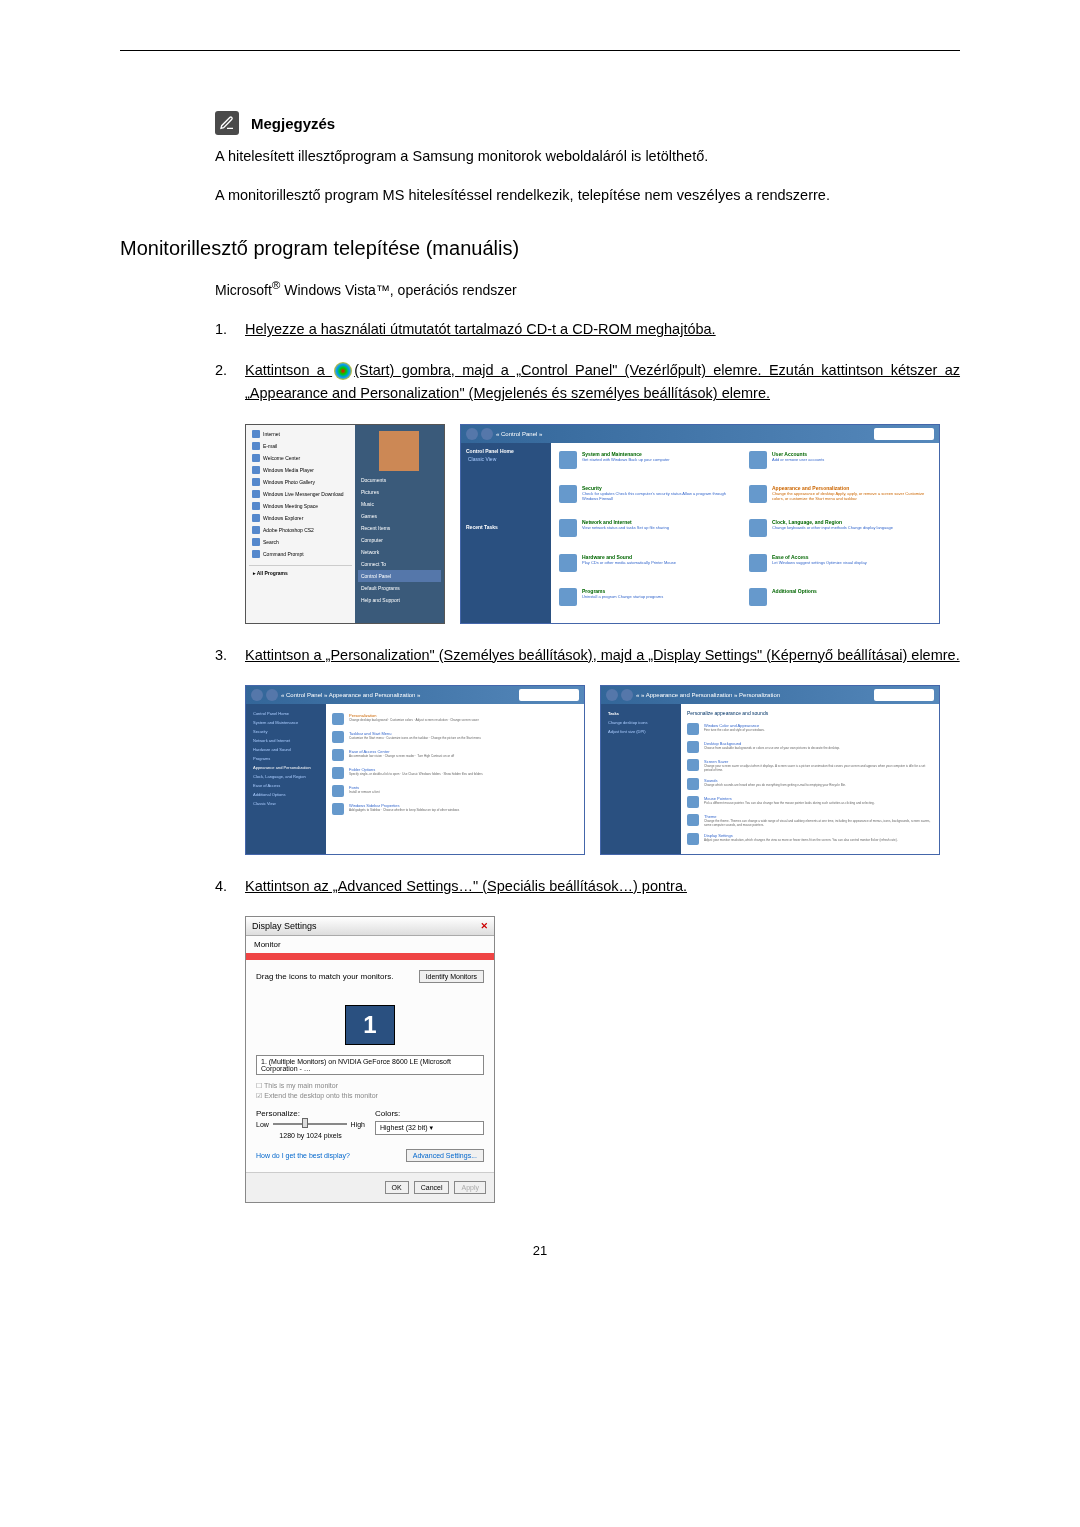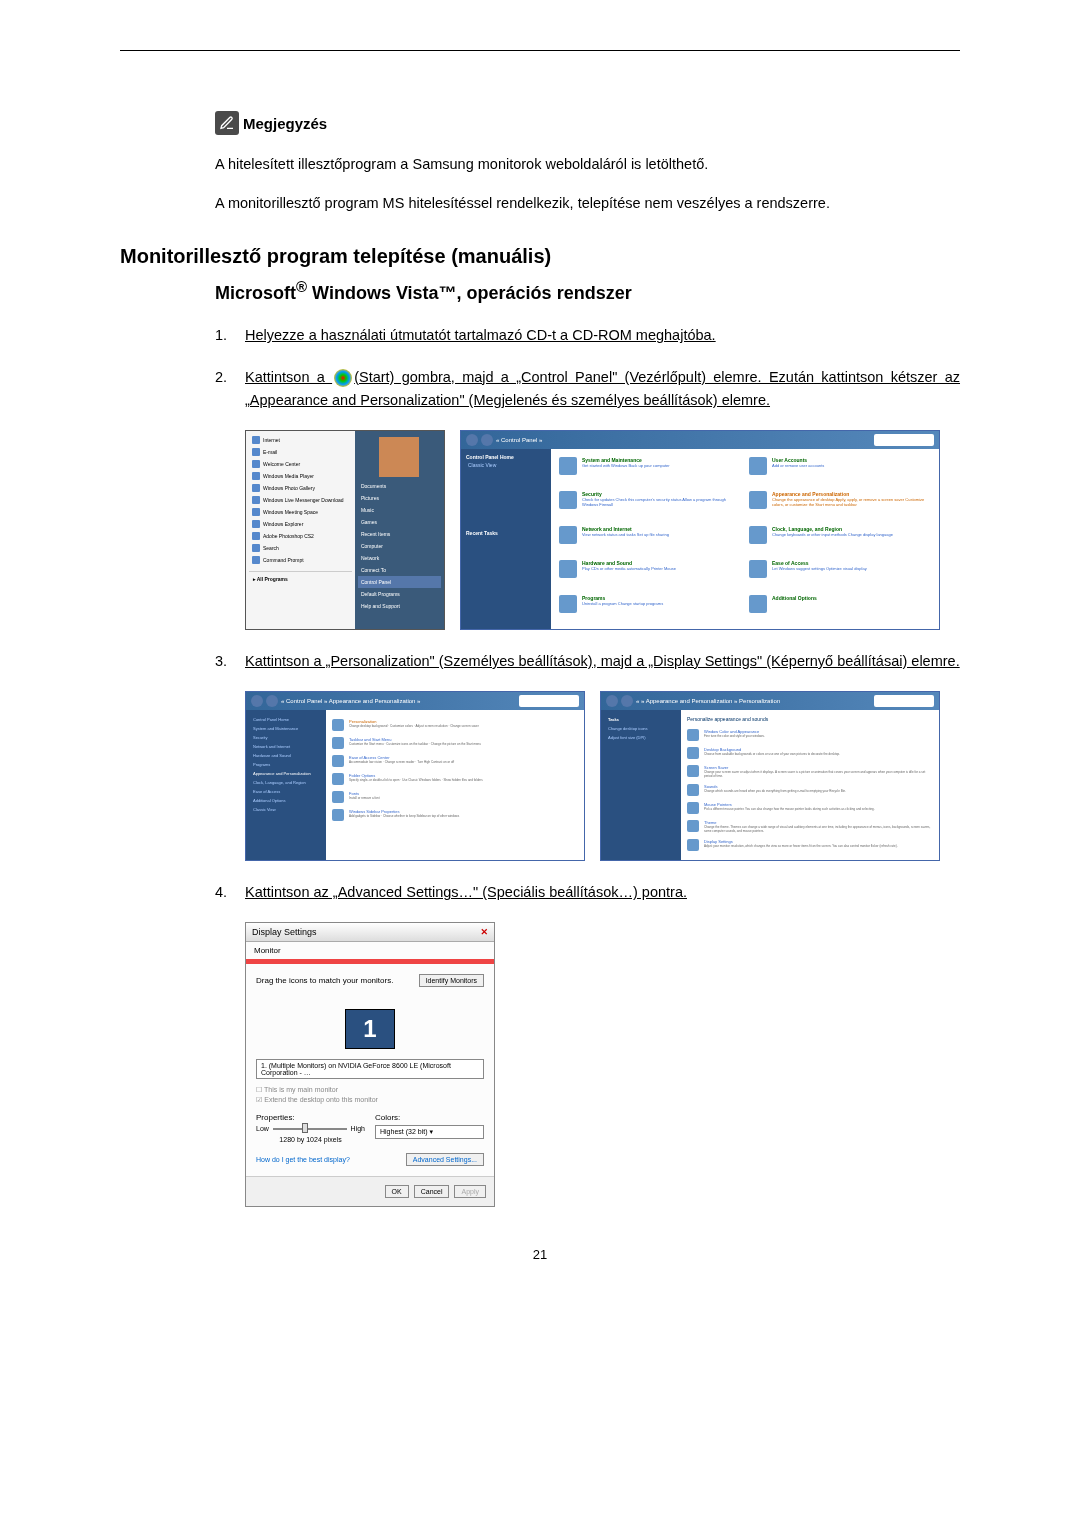--- a/index.html
+++ b/index.html
@@ -26,22 +26,22 @@
       border-bottom: 1px solid #000;
       margin-bottom: 60px;
     }
     .note-section {
       margin-left: 95px;
       margin-bottom: 30px;
     }
     .note-header {
       display: flex;
       align-items: center;
-      gap: 4px;
-      margin-bottom: 18px;
+      gap: 12px;
+      margin-bottom: 10px;
     }
     .note-icon {
       width: 24px;
       height: 24px;
       background: #4a4a4a;
       border-radius: 3px;
       display: flex;
       align-items: center;
       justify-content: center;
     }
@@ -54,28 +54,27 @@
       font-size: 15px;
     }
     .note-text {
       font-size: 14.5px;
       line-height: 1.6;
       margin-bottom: 16px;
       text-align: justify;
     }
     .section-heading {
       font-size: 20px;
-      font-weight: bold;
-      margin-bottom: 10px;
+      font-weight: normal;
+      margin-bottom: 18px;
     }
     .subtext {
       margin-left: 95px;
-      font-size: 18px;
+      font-size: 14px;
       margin-bottom: 20px;
-      font-weight: bold;
     }
     .ol-list {
       margin-left: 95px;
       list-style: none;
       counter-reset: item;
       text-decoration: underline;
     }
     .ol-list li {
       counter-increment: item;
       position: relative;
@@ -301,21 +300,21 @@
       justify-content: space-between;
       border-bottom: 1px solid #aaa;
     }
     .ds-close {
       color: #cc0000;
       font-weight: bold;
     }
     .ds-tab {
       padding: 4px 8px;
       background: #fcfcfc;
-      border-bottom: 5px solid #ef4444;
+      border-bottom: 7px solid #ef4444;
       font-size: 8px;
     }
     .ds-body {
       padding: 10px;
       background: #fcfcfc;
     }
     .ds-instr {
       font-size: 8px;
       margin-bottom: 22px;
       display: flex;
@@ -775,21 +774,21 @@
       <div class="ds-instr">
         <span>Drag the icons to match your monitors.</span>
         <span class="ds-btn">Identify Monitors</span>
       </div>
       <div class="ds-monitor">1</div>
       <div class="ds-dropdown">1. (Multiple Monitors) on NVIDIA GeForce 8600 LE (Microsoft Corporation - …</div>
       <div class="ds-check">☐ <span>This is my main monitor</span></div>
       <div class="ds-check">☑ <span>Extend the desktop onto this monitor</span></div>
       <div class="ds-row">
         <div class="ds-col">
-          <div class="ds-label">Properties:</div>
+          <div class="ds-label">Personalize:</div>
           <div class="ds-slider">
             <span>Low</span>
             <div class="ds-slider-track">
                 <div class="ds-slider-thumb"></div>
               </div>
             <span>High</span>
           </div>
           <div class="ds-res-text">1280 by 1024 pixels</div>
         </div>
         <div class="ds-col">

